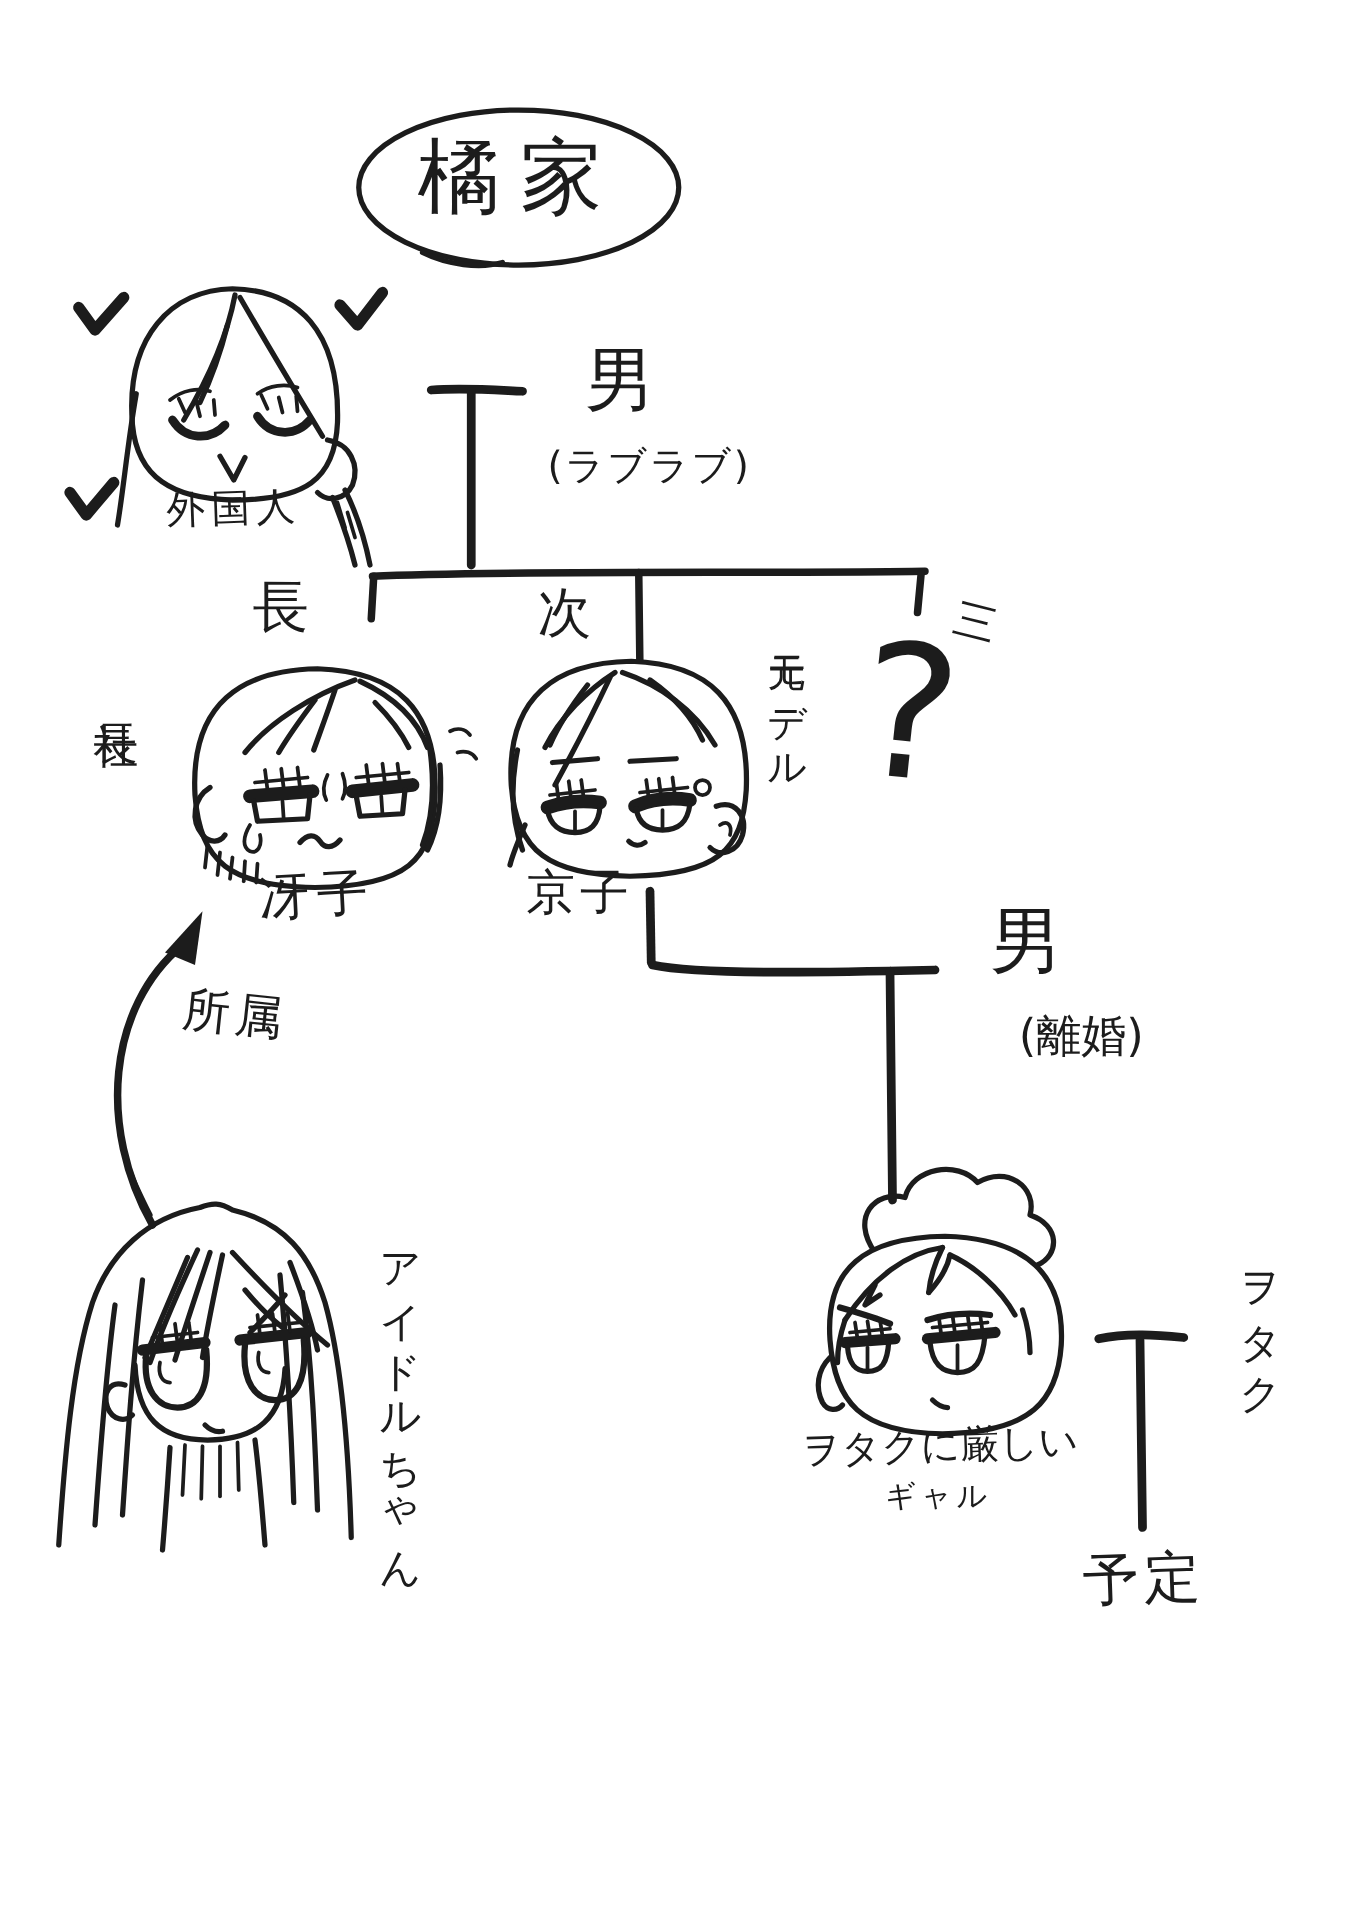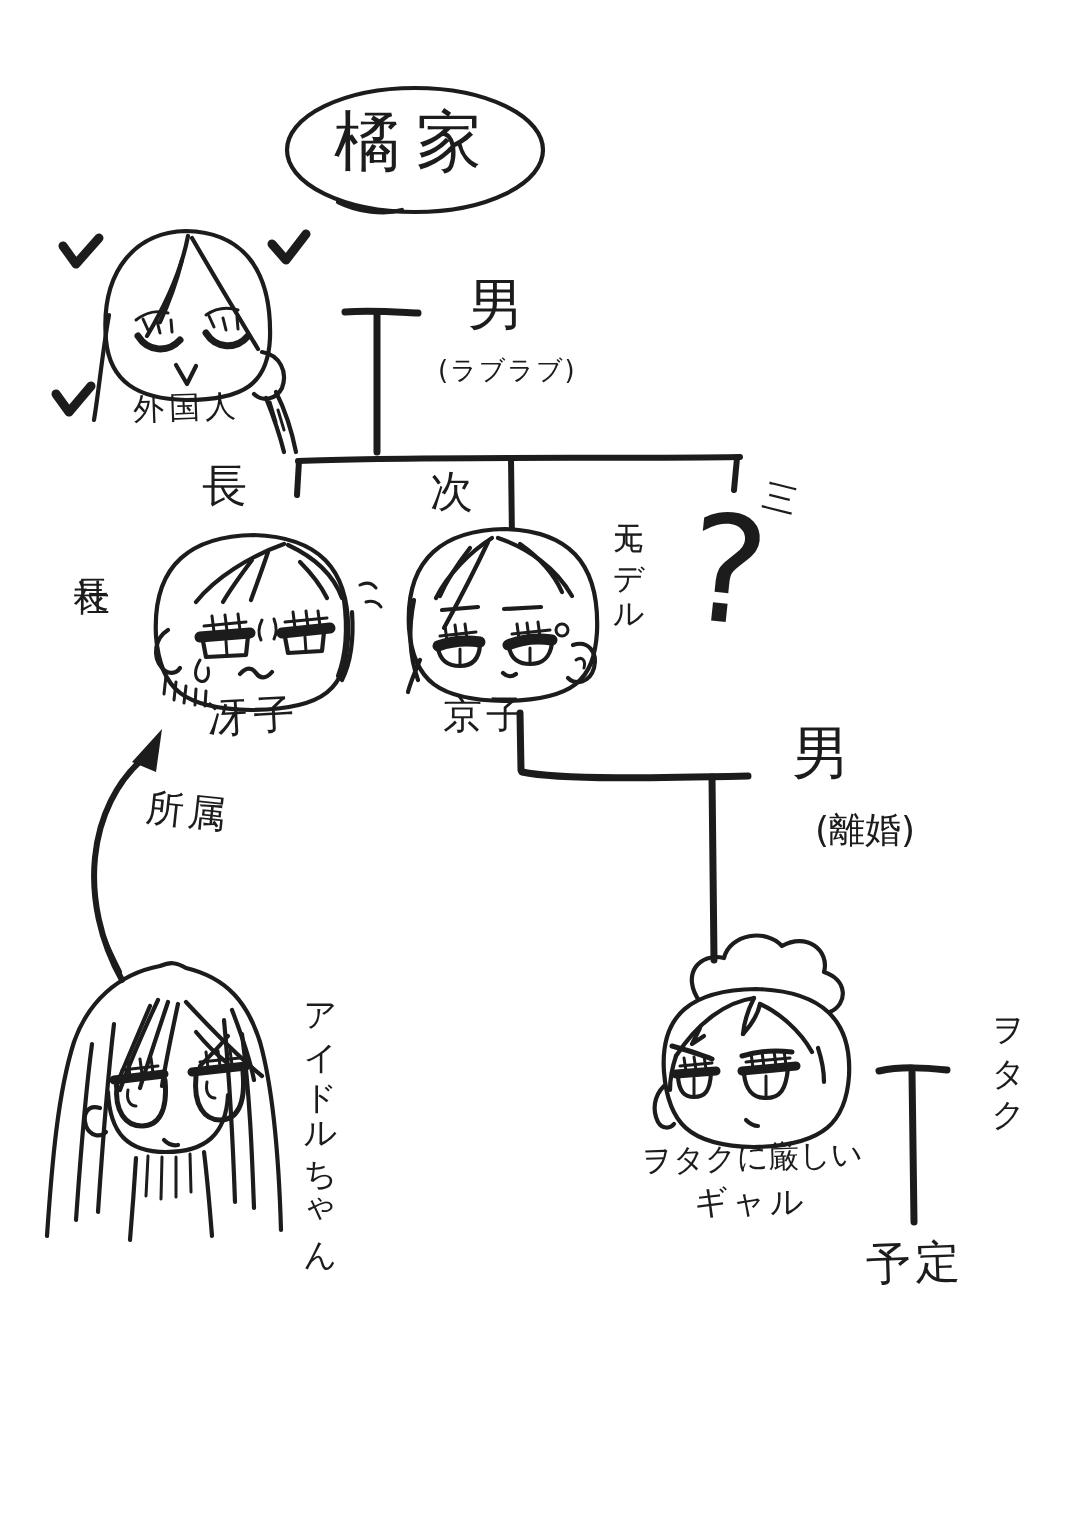--- a/index.html
+++ b/index.html
@@ -9,33 +9,33 @@
   svg path,svg ellipse,svg circle{stroke:#1c1c1c;fill:none;stroke-linecap:round;stroke-linejoin:round;}
   .s3{stroke-width:3px}.s4{stroke-width:4.2px}.s5{stroke-width:5px}.s6{stroke-width:6px}
   .s7{stroke-width:7px}.s9{stroke-width:9px}.s11{stroke-width:11px}
   .face{fill:#ffffff;}
   .ink{fill:#1c1c1c;stroke:none;}
   .lbl{position:absolute;z-index:2;color:#1c1c1c;white-space:nowrap;line-height:1.1;}
   .vert{writing-mode:vertical-rl;text-orientation:upright;}
   .l-title{left:300px;top:106px;width:232px;font-size:66px;letter-spacing:16px;text-align:center;}
   .l-foreigner{left:112px;top:390px;width:150px;font-size:31px;letter-spacing:5px;text-align:center;transform:rotate(-2deg);}
   .l-father{left:468px;top:274px;font-size:56px;}
-  .l-lovelove{left:438px;top:356px;font-size:26px;letter-spacing:2px;}
+  .l-lovelove{left:438px;top:356px;font-size:31px;letter-spacing:2px;}
   .l-eldest{left:202px;top:461px;font-size:45px;}
   .l-second{left:430px;top:468px;font-size:43px;}
   .l-third{left:763px;top:480px;font-size:34px;transform:rotate(14deg);}
   .l-president{left:72px;top:550px;font-size:36px;height:135px;}
   .l-saeko{left:206px;top:694px;width:95px;font-size:41px;letter-spacing:6px;text-align:center;transform:rotate(-3deg);}
-  .l-kyoko{left:442px;top:694px;width:88px;font-size:39px;letter-spacing:4px;text-align:center;}
+  .l-kyoko{left:420px;top:694px;width:88px;font-size:39px;letter-spacing:4px;text-align:center;}
   .l-exmodel{left:612px;top:500px;font-size:31px;height:160px;letter-spacing:4px;}
   .l-question{left:688px;top:490px;font-size:148px;transform:rotate(6deg);}
   .l-exhusband{left:792px;top:722px;font-size:58px;}
   .l-divorce{left:770px;top:810px;width:145px;font-size:36px;text-align:right;}
   .l-gal1{left:636px;top:1140px;width:232px;font-size:31px;text-align:center;transform:rotate(-2deg);}
-  .l-gal2{left:692px;top:1184px;width:118px;font-size:33px;letter-spacing:4px;text-align:center;}
+  .l-gal2{left:692px;top:1184px;width:118px;font-size:24px;letter-spacing:4px;text-align:center;}
   .l-otaku{left:990px;top:994px;font-size:33px;height:135px;letter-spacing:4px;}
   .l-plan{left:862px;top:1238px;width:106px;font-size:45px;letter-spacing:4px;text-align:center;transform:rotate(-2deg);}
   .l-idol{left:302px;top:980px;font-size:33px;height:245px;letter-spacing:2px;}
   .l-shozoku{left:146px;top:792px;width:100px;font-size:38px;letter-spacing:4px;transform:rotate(6deg);}
 </style>
 </head>
 <body>
 
 <div class="stage">
 

